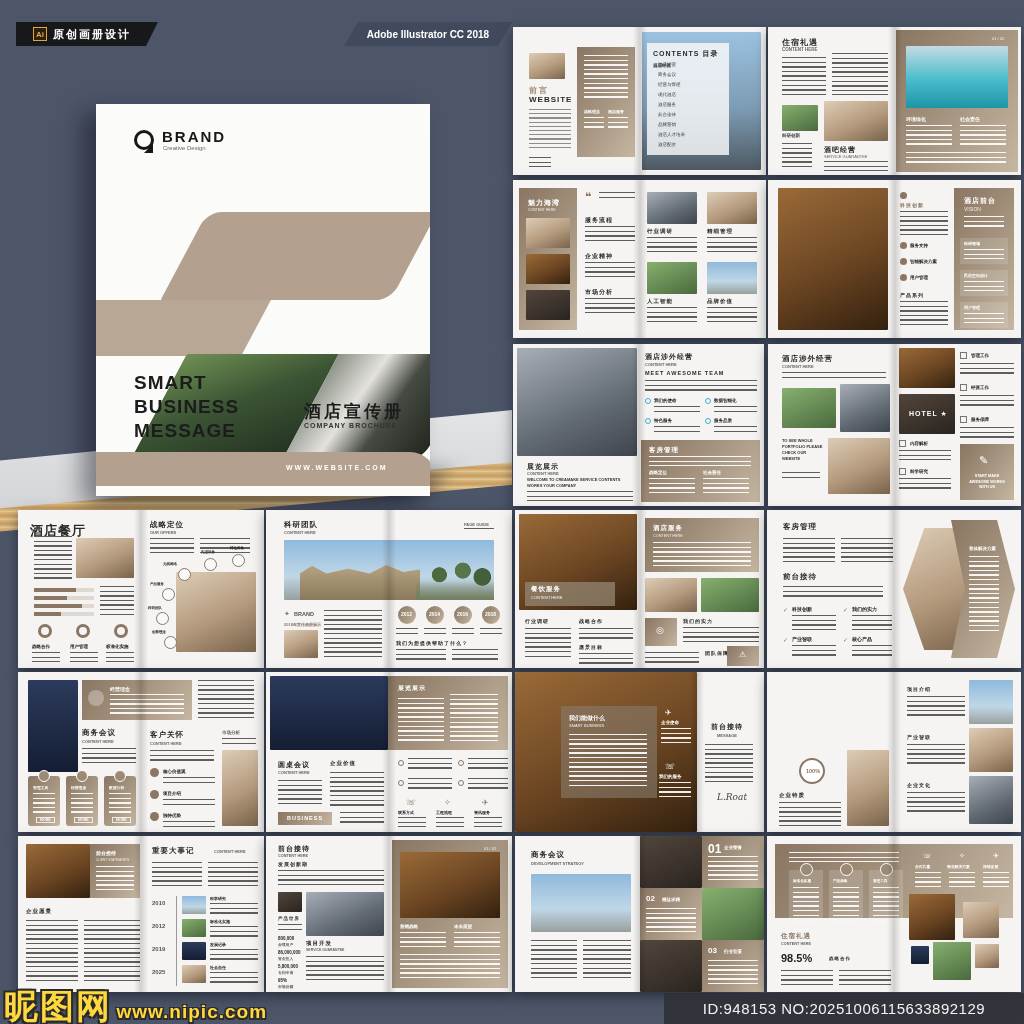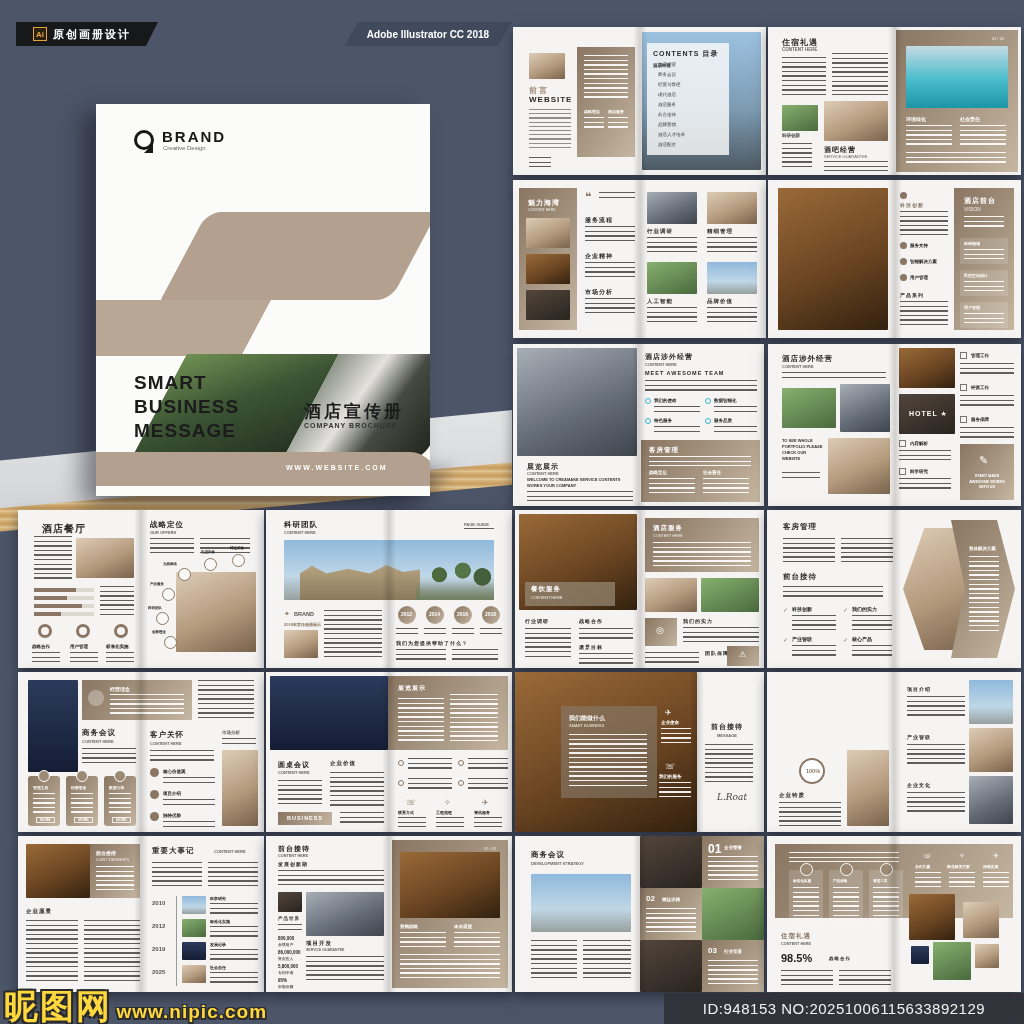--- a/index.html
+++ b/index.html
@@ -255,21 +255,21 @@
     <b class="a" style="left:142px;top:125px;font-size:4.5px;font-weight:bold">科学研究</b>
     <i class="a ln" style="left:131px;top:134px;width:52px;height:12px"></i>
     <div class="a bp" style="left:192px;top:100px;width:54px;height:56px">
       <b class="a ic" style="left:19px;top:10px;font-size:11px">✎</b>
       <b class="a w" style="left:7px;top:30px;width:40px;font-size:3.8px;white-space:normal;text-align:center;line-height:5.5px">START MAKE AWESOME WORKS WITH US</b>
     </div>
     <div class="fold"></div>
   </div>
 
   <div class="spread" style="left:18px;top:510px;width:246px;height:158px">
-    <b class="a hcn" style="left:24px;top:12px;font-size:10px">酒店餐厅</b>
+    <b class="a hcn" style="left:12px;top:12px;font-size:13px">酒店餐厅</b>
     <i class="a ln" style="left:16px;top:26px;width:38px;height:44px"></i>
     <i class="a ph p-room" style="left:58px;top:28px;width:58px;height:40px"></i>
     <i class="a" style="left:16px;top:78px;width:60px;height:4px;background:linear-gradient(90deg,#8a7663 70%,#ddd8d0 70%)"></i>
     <i class="a" style="left:16px;top:86px;width:60px;height:4px;background:linear-gradient(90deg,#8a7663 55%,#ddd8d0 55%)"></i>
     <i class="a" style="left:16px;top:94px;width:60px;height:4px;background:linear-gradient(90deg,#8a7663 80%,#ddd8d0 80%)"></i>
     <i class="a" style="left:16px;top:102px;width:60px;height:4px;background:linear-gradient(90deg,#8a7663 45%,#ddd8d0 45%)"></i>
     <i class="a ln" style="left:82px;top:76px;width:34px;height:30px"></i>
     <i class="a dot" style="left:20px;top:114px;width:14px;height:14px;border:3px solid #8a7663"></i>
     <b class="a" style="left:14px;top:134px;font-size:4.5px;font-weight:bold">战略合作</b>
     <i class="a ln" style="left:14px;top:142px;width:28px;height:10px"></i>

